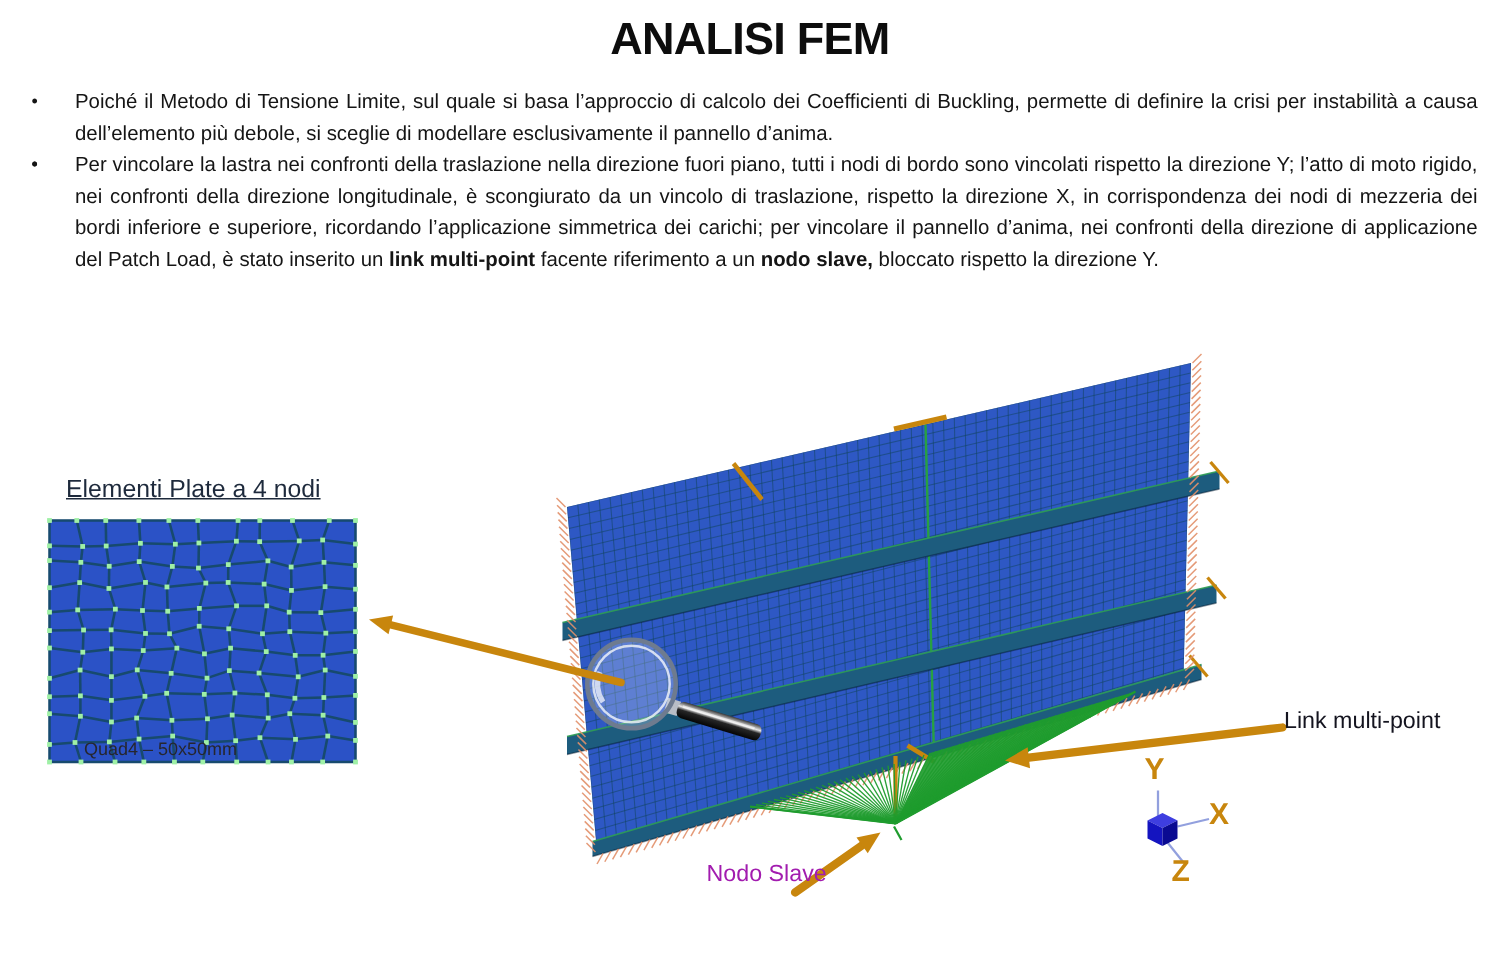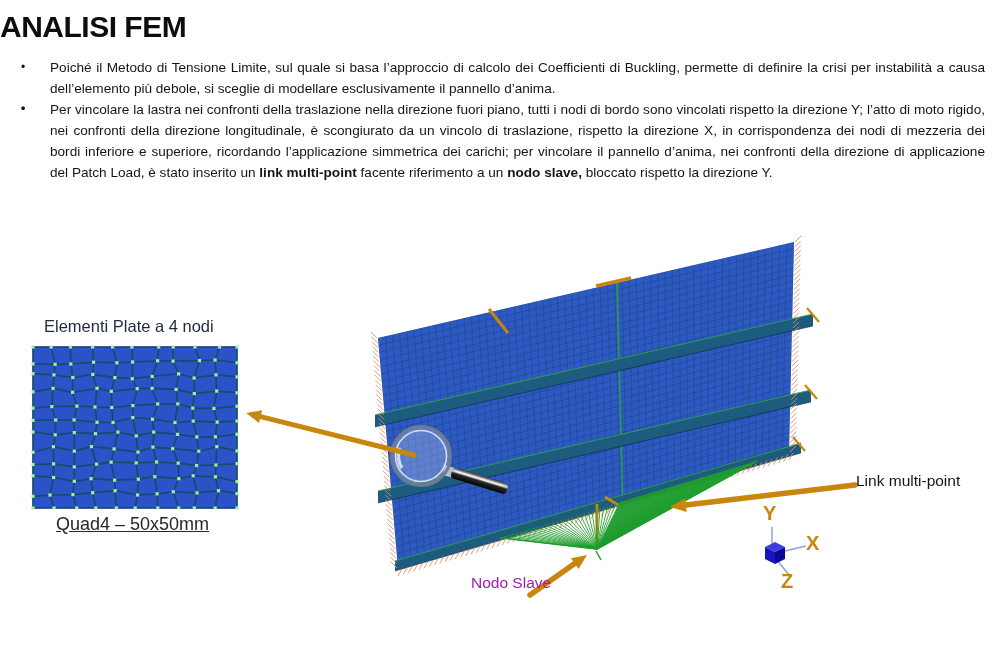--- a/index.html
+++ b/index.html
@@ -1,28 +1,28 @@
 <!DOCTYPE html>
 <html><head>
 <meta charset="utf-8">
 <style>
   html,body{margin:0;padding:0;background:#ffffff;}
   body{width:1000px;height:649px;position:relative;overflow:hidden;
        font-family:"Liberation Sans",sans-serif;color:#1a1a1a;}
-  .slide-title{position:absolute;top:10px;left:0;width:1000px;
+  .slide-title{position:absolute;top:10px;left:0;width:1000px;text-align:center;
        font-size:30px;font-weight:700;letter-spacing:-0.5px;color:#0d0d0d;margin:0;}
   ul.bullets{position:absolute;top:57px;left:0;width:1000px;margin:0;padding:0;list-style:none;}
   ul.bullets li{position:relative;padding-left:50px;padding-right:15px;
        font-size:13.6px;line-height:21px;text-align:justify;color:#151515;}
   ul.bullets li .marker{position:absolute;left:21px;top:0;font-size:12px;}
   ul.bullets li b{font-weight:700;}
   #figsvg{position:absolute;left:0;top:0;width:1000px;height:649px;}
   .fig-label{position:absolute;white-space:nowrap;}
-  .inset-title{left:44px;top:317px;font-size:16.5px;color:#1e2a3c;}
-  .inset-caption{left:56px;top:514px;font-size:18px;color:#26262e;text-decoration:underline;}
+  .inset-title{left:44px;top:317px;font-size:16.5px;color:#1e2a3c;text-decoration:underline;}
+  .inset-caption{left:56px;top:492px;font-size:12px;color:#26262e;}
   .link-label{left:856px;top:472px;font-size:15.5px;color:#14141f;}
   .slave-label{left:471px;top:574px;font-size:15.5px;color:#a21caf;}
   .axis-label{font-weight:700;font-size:20px;color:#C8860D;}
   .axis-y{left:763px;top:502px;}
   .axis-x{left:806px;top:532px;}
   .axis-z{left:781px;top:570px;}
 </style>
 </head>
 <body>
 

